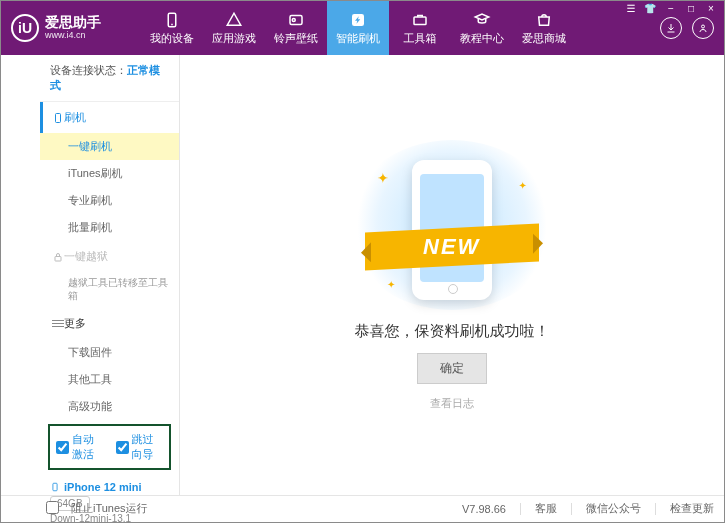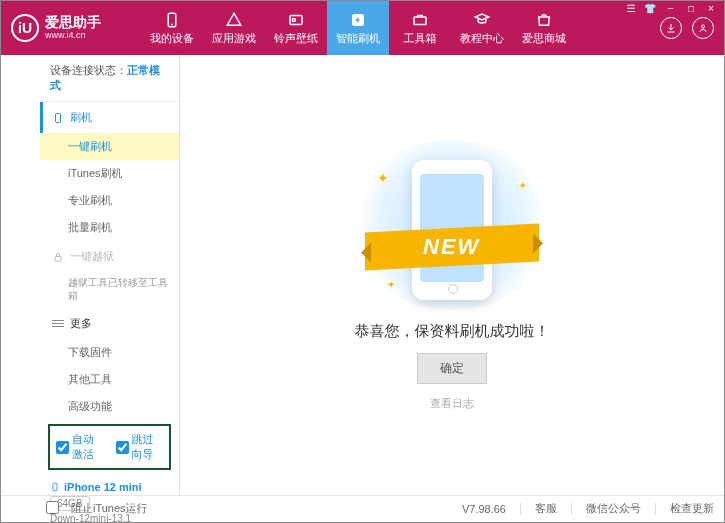--- a/index.html
+++ b/index.html
@@ -1,35 +1,35 @@
 <!DOCTYPE html>
 <html><head>
 <meta charset="utf-8">
 <style>
 * { margin: 0; padding: 0; box-sizing: border-box; font-family: "Microsoft YaHei", sans-serif; }
 body { width: 725px; height: 523px; background: #fff; border: 1px solid #8a8a8a; position: relative; }
-.header { height: 54px; background: #be185d; display: flex; align-items: center; color: #fff; }
+.header { height: 54px; background: #701a75; display: flex; align-items: center; color: #fff; }
 .logo-area { width: 140px; display: flex; align-items: center; padding-left: 10px; gap: 6px; }
 .logo-circle { width: 28px; height: 28px; border: 2px solid #fff; border-radius: 50%; display: flex; align-items: center; justify-content: center; font-weight: bold; font-size: 14px; }
 .brand-text { display: flex; flex-direction: column; line-height: 1.1; }
 .brand-name { font-size: 14px; font-weight: bold; }
 .brand-url { font-size: 9px; opacity: 0.9; }
 .nav-tabs { display: flex; flex: 1; height: 100%; }
 .nav-tab { width: 62px; display: flex; flex-direction: column; align-items: center; justify-content: center; gap: 2px; font-size: 11px; cursor: pointer; }
 .nav-tab.active { background: #4ba8e8; }
 .nav-tab svg, .nav-tab .icon-box { width: 18px; height: 18px; }
 .header-right { display: flex; align-items: center; gap: 10px; padding-right: 10px; }
 .win-controls { position: absolute; top: 2px; right: 6px; display: flex; gap: 6px; color: #fff; font-size: 10px; }
 .win-controls span { cursor: pointer; width: 14px; text-align: center; }
 .circle-btn { width: 22px; height: 22px; border: 1.5px solid #fff; border-radius: 50%; display: flex; align-items: center; justify-content: center; cursor: pointer; }
 .body-area { display: flex; height: 440px; padding-left: 39px; }
 .sidebar { width: 140px; border-right: 1px solid #e5e5e5; display: flex; flex-direction: column; font-size: 11px; color: #555; }
 .status-row { padding: 8px 10px; border-bottom: 1px solid #eee; }
 .status-badge { color: #1d8fe1; font-weight: bold; }
-.section-header { display: flex; align-items: center; gap: 6px; padding: 8px 12px; color: #333; }
+.section-header { display: flex; align-items: center; gap: 0; padding: 8px 12px; color: #333; }
 .section-header.active { border-left: 3px solid #1d8fe1; color: #1d8fe1; padding-left: 9px; }
 .sub-item { padding: 6px 10px 6px 28px; color: #666; cursor: pointer; }
 .sub-item.selected { background: #fef9c3; color: #1d8fe1; }
 .sub-note { padding: 4px 10px 6px 28px; color: #999; font-size: 10px; line-height: 1.3; }
 .locked { color: #bbb; }
 .checkbox-row { border: 2px solid #14532d; margin: 4px 8px; padding: 6px; display: flex; gap: 12px; }
 .checkbox-row label { display: flex; align-items: center; gap: 3px; color: #1d8fe1; cursor: pointer; }
 .checkbox-row input { accent-color: #1d8fe1; }
 .device-block { padding: 6px 10px; color: #666; }
 .device-name { color: #1d8fe1; font-weight: bold; display: flex; align-items: center; gap: 4px; }

